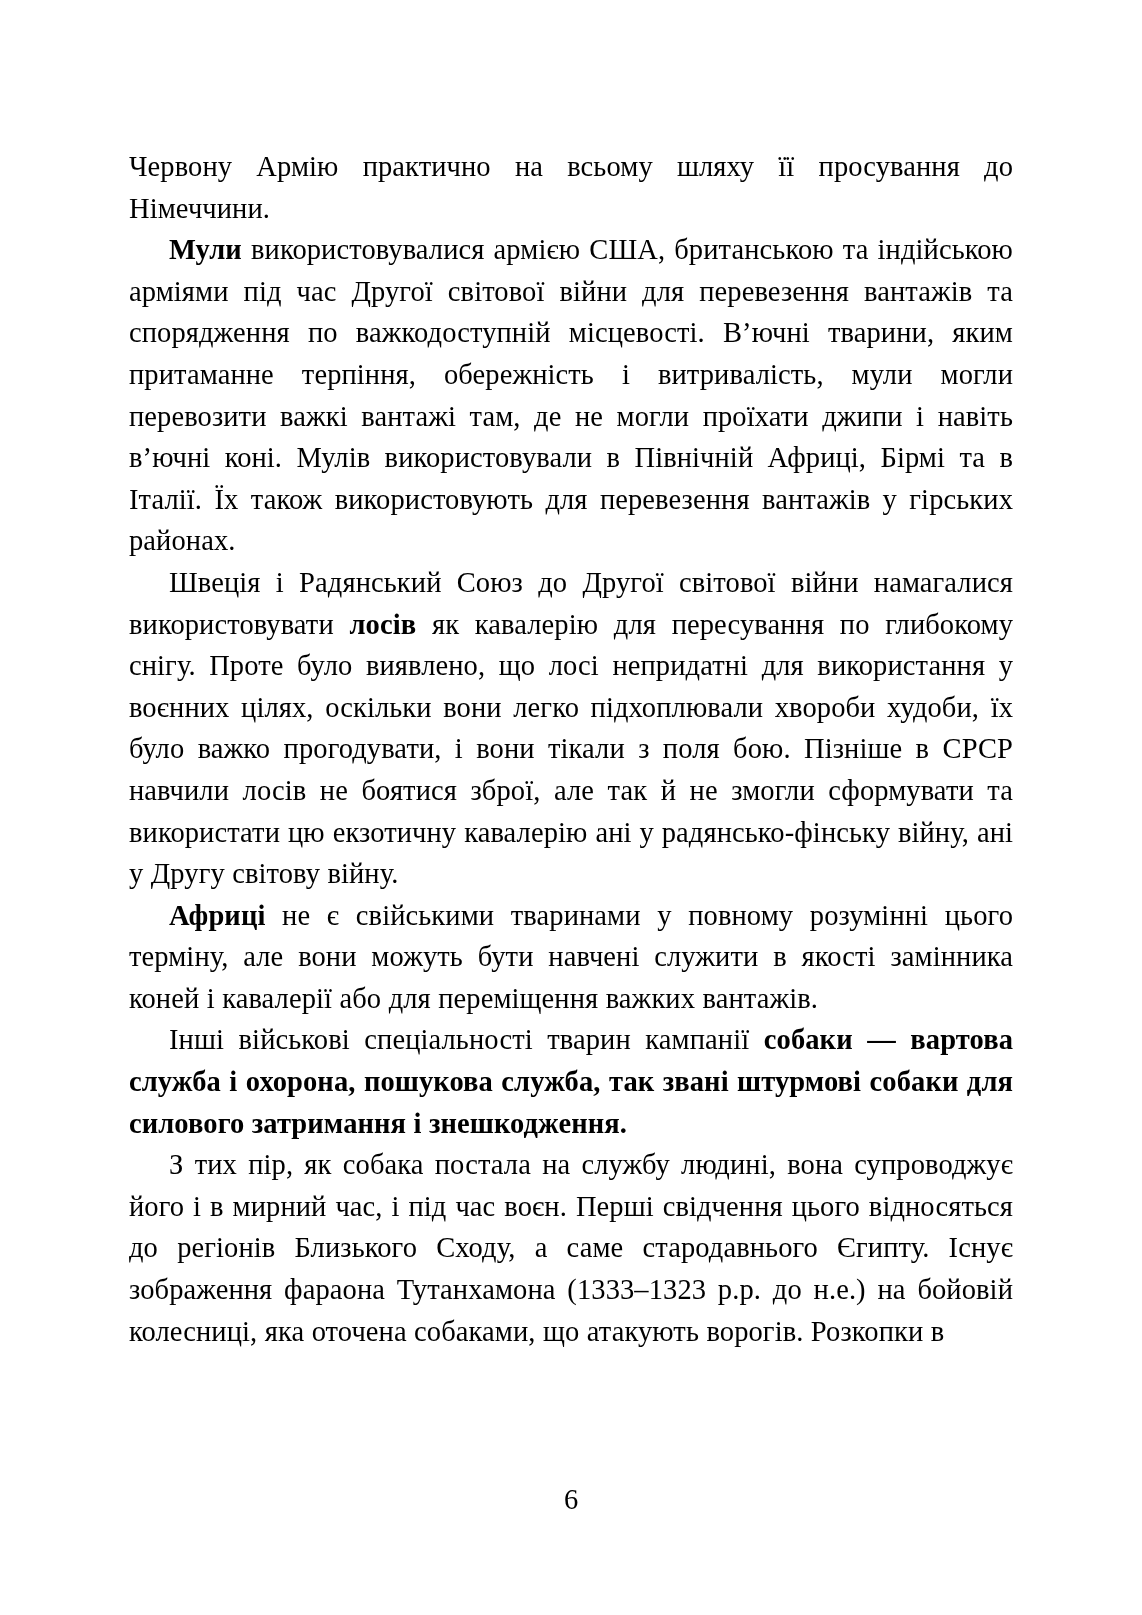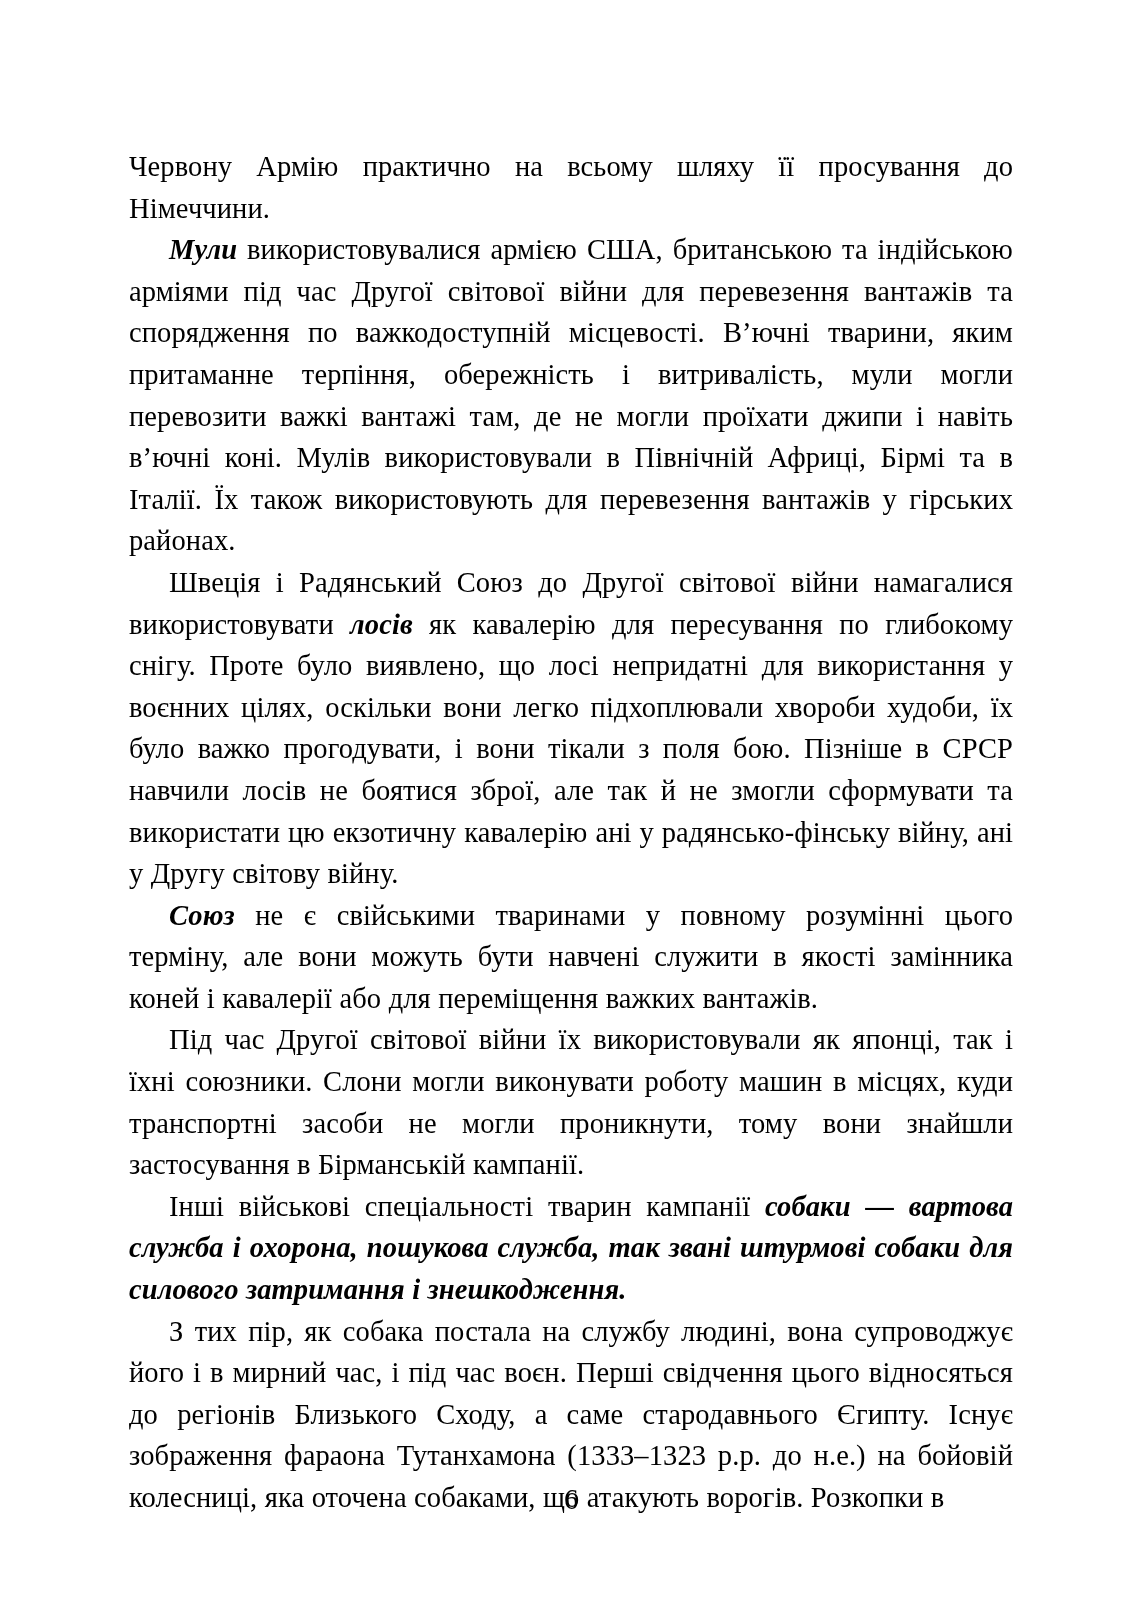--- a/index.html
+++ b/index.html
@@ -42,21 +42,20 @@
     word-spacing: 0.2px;
     text-indent: 0;
     hyphens: none;
   }
   p.indent {
     text-indent: 40px;
   }
   p.para b,
   p.para .bold {
     font-weight: bold;
-    font-style: italic;
   }
   .page-number {
     position: absolute;
     left: 0;
     top: 1472px;
     width: 1142px;
     text-align: center;
     font-size: 28.5px;
     line-height: 41.6px;
     font-family: "Liberation Serif", "DejaVu Serif", serif;
@@ -66,21 +65,20 @@
 </head>
 <body>
 
 <div class="page">
 
   <div class="text-column" id="text-column">
 
   <p class="para"><span>Червону Армію практично на всьому шляху її просування до Німеччини.</span></p>
       <p class="para indent"><b class="bold">Мули</b><span> використовувалися армією США, британською та індійською арміями під час Другої світової війни для перевезення вантажів та спорядження по важкодоступній місцевості. В’ючні тварини, яким притаманне терпіння, обережність і витривалість, мули могли перевозити важкі вантажі там, де не могли проїхати джипи і навіть в’ючні коні. Мулів використовували в Північній Африці, Бірмі та в Італії. Їх також використовують для перевезення вантажів у гірських районах.</span></p>
       <p class="para indent"><span>Швеція і Радянський Союз до Другої світової війни намагалися використовувати </span><b class="bold">лосів</b><span> як кавалерію для пересування по глибокому снігу. Проте було виявлено, що лосі непридатні для використання у воєнних цілях, оскільки вони легко підхоплювали хвороби худоби, їх було важко прогодувати, і вони тікали з поля бою. Пізніше в СРСР навчили лосів не боятися зброї, але так й не змогли сформувати та використати цю екзотичну кавалерію ані у радянсько-фінську війну, ані у Другу світову війну.</span></p>
-      <p class="para indent"><b class="bold">Союз</b><span> не є свійськими тваринами у повному розумінні цього терміну, але вони можуть бути навчені служити в якості замінника коней і кавалерії або для переміщення важких вантажів.</span></p>
-      <p class="para indent"><span>Під час Другої світової війни їх використовували як японці, так і їхні союзники. Слони могли виконувати роботу машин в місцях, куди транспортні засоби не могли проникнути, тому вони знайшли застосування в Бірманській кампанії.</span></p>
+      <p class="para indent"><b class="bold">Африці</b><span> не є свійськими тваринами у повному розумінні цього терміну, але вони можуть бути навчені служити в якості замінника коней і кавалерії або для переміщення важких вантажів.</span></p>
       <p class="para indent"><span>Інші військові спеціальності тварин кампанії </span><b class="bold">собаки — вартова служба і охорона, пошукова служба, так звані штурмові собаки для силового затримання і знешкодження.</b></p>
       <p class="para indent"><span>З тих пір, як собака постала на службу людині, вона супроводжує його і в мирний час, і під час воєн. Перші свідчення цього відносяться до регіонів Близького Сходу, а саме стародавнього Єгипту. Існує зображення фараона Тутанхамона (1333–1323 р.р. до н.е.) на бойовій колесниці, яка оточена собаками, що атакують ворогів. Розкопки в</span></p>
     </div>
 
   <div class="page-number">6</div>
 
 </div>
 
 </body></html>

